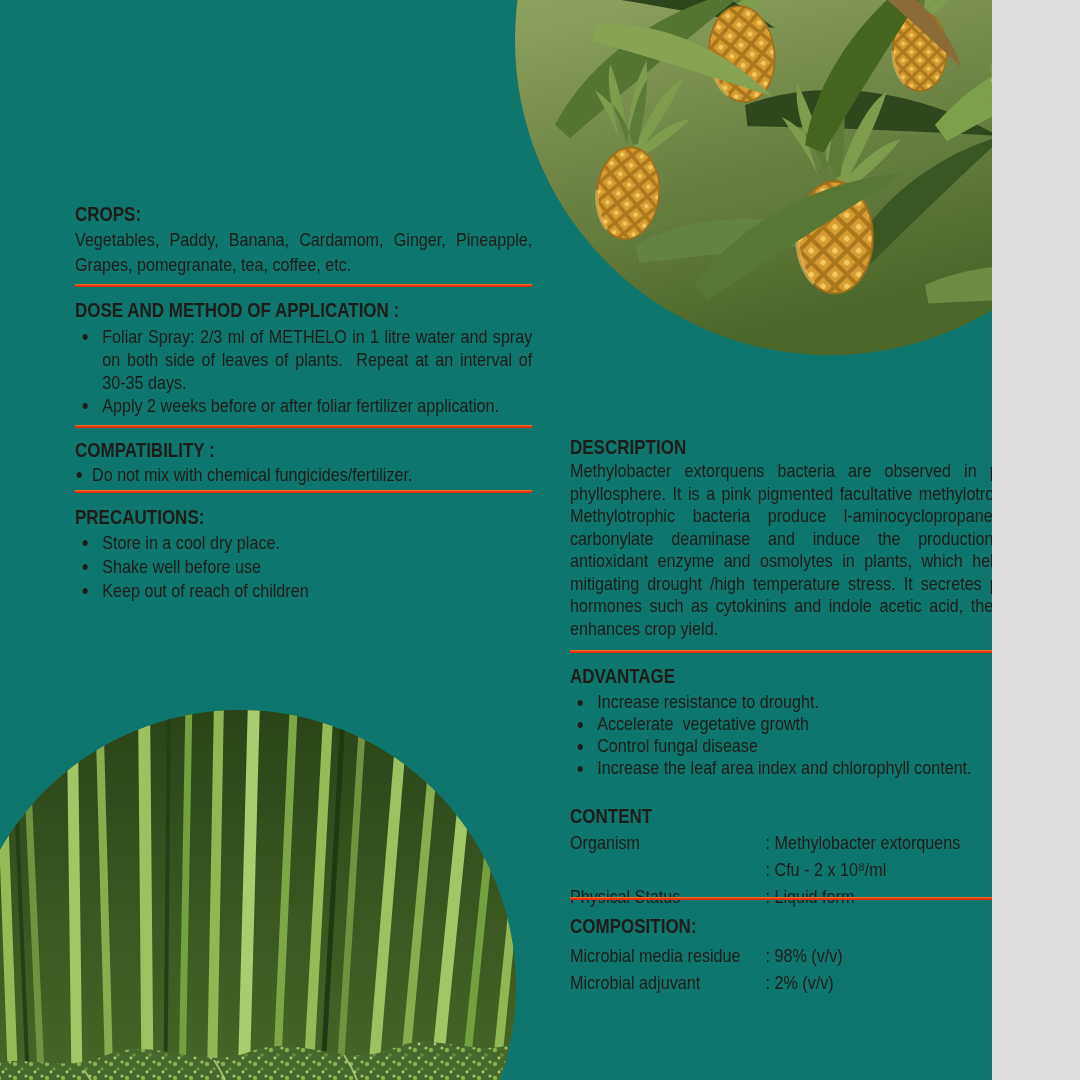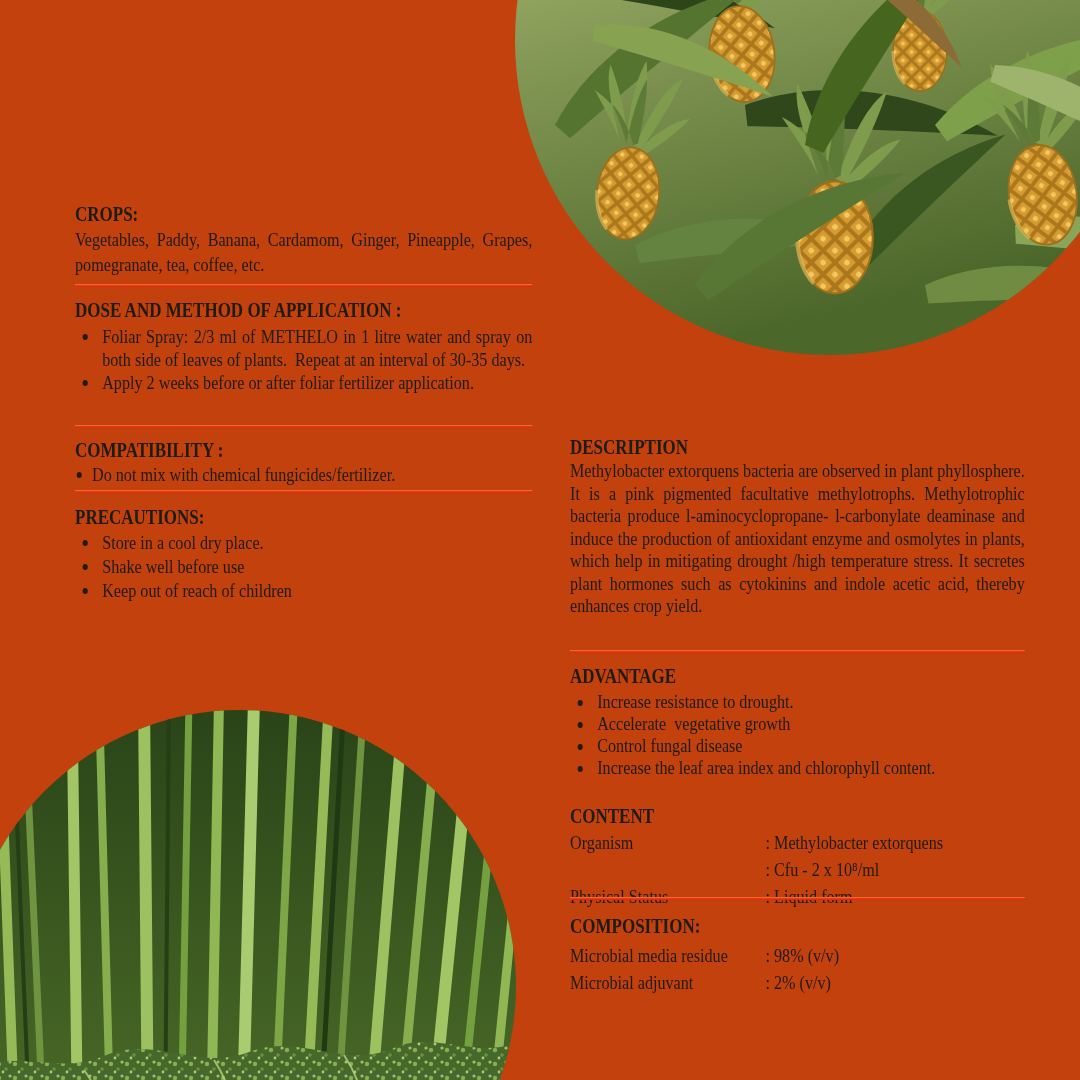--- a/index.html
+++ b/index.html
@@ -1,19 +1,19 @@
 <!DOCTYPE html>
 <html><head>
 <meta charset="utf-8">
 <style>
   html,body{margin:0;padding:0;background:#ddd;}
   .canvas{
-    position:relative;width:1080px;height:1080px;overflow:hidden;
-    background:#c2410c;
-    font-family:Liberation Serif, serif;
+    position:relative;width:992px;height:1080px;overflow:hidden;
+    background:#0f766e;
+    font-family:Liberation Sans, sans-serif;
     color:#1d1c16;
   }
   
   .col{position:absolute;top:0;height:1080px;transform:scaleX(0.85);transform-origin:0 0;}
   .col-left{left:75px;width:538px;}
   .col-right{left:570px;width:535px;}
   .sec{position:absolute;left:0;right:0;}
   .hd{font-size:20px;font-weight:bold;line-height:22px;letter-spacing:0;}
   .body-txt{font-size:19px;line-height:25px;}
   .just{text-align:justify;}

